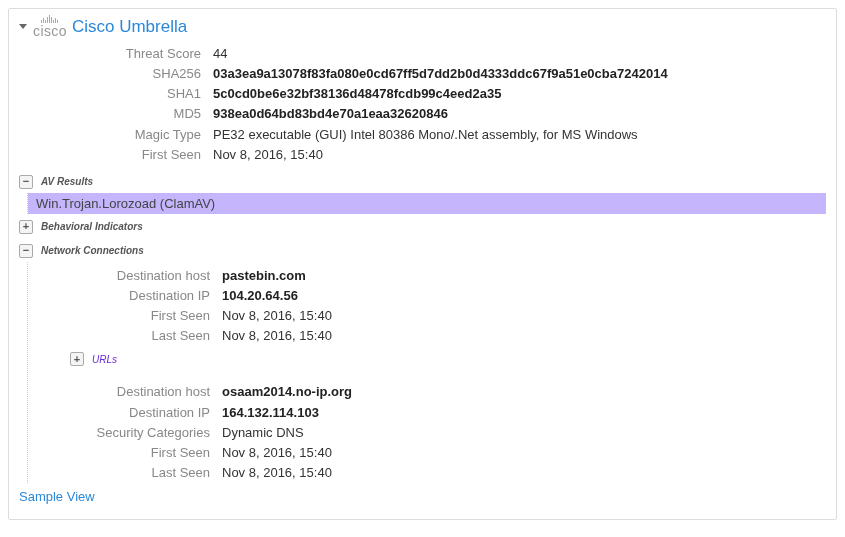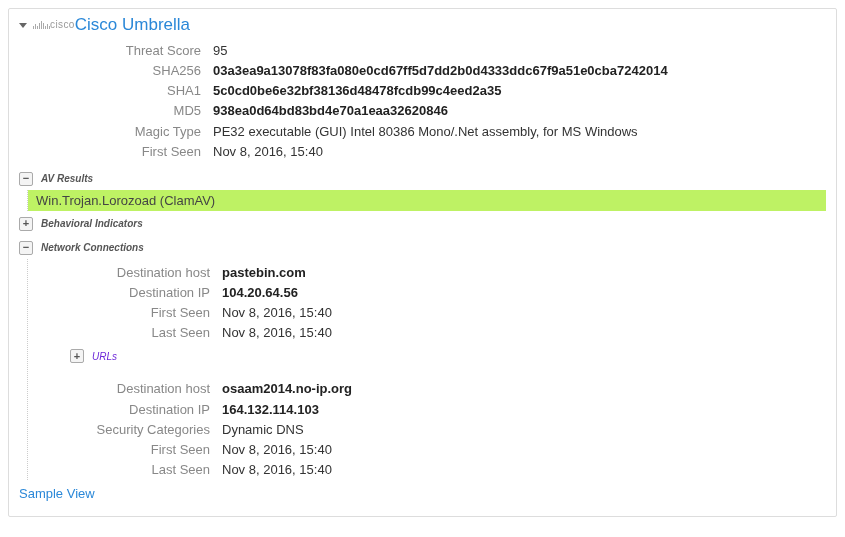--- a/index.html
+++ b/index.html
@@ -23,25 +23,26 @@
   }
   .caret {
     width: 0; height: 0;
     border-left: 4px solid transparent;
     border-right: 4px solid transparent;
     border-top: 5px solid #666;
     margin-right: 6px;
   }
   .cisco-logo {
     color: #999;
-    font-size: 10px;
+    font-size: 14px;
     letter-spacing: 0.4px;
+    margin-right: 5px;
     line-height: 1;
     display: flex;
-    flex-direction: row;
+    flex-direction: column;
     align-items: center;
   }
   .cisco-bars {
     display: flex;
     align-items: flex-end;
     gap: 1px;
     height: 8px;
     margin-bottom: 1px;
   }
   .cisco-bars span {
@@ -101,21 +102,21 @@
     color: #555;
     font-size: 10px;
     font-style: italic;
   }
   .tree-indent {
     margin-left: 8px;
     border-left: 1px dotted #ccc;
     padding-left: 0;
   }
   .av-row {
-    background: #bef264;
+    background: #c4b5fd;
     padding: 3px 8px;
     margin-left: 0;
     font-size: 13px;
     color: #444;
   }
   .subsection {
     display: flex;
     align-items: center;
     margin: 6px 0 6px 42px;
   }
@@ -146,21 +147,21 @@
       </div>
       <div>cisco</div>
     </div>
     <span class="brand">Cisco Umbrella</span>
   </div>
 
   <div class="content">
 
     <div class="row">
       <div class="label">Threat Score</div>
-      <div class="value">95</div>
+      <div class="value">44</div>
     </div>
     <div class="row">
       <div class="label">SHA256</div>
       <div class="value bold">03a3ea9a13078f83fa080e0cd67ff5d7dd2b0d4333ddc67f9a51e0cba7242014</div>
     </div>
     <div class="row">
       <div class="label">SHA1</div>
       <div class="value bold">5c0cd0be6e32bf38136d48478fcdb99c4eed2a35</div>
     </div>
     <div class="row">

